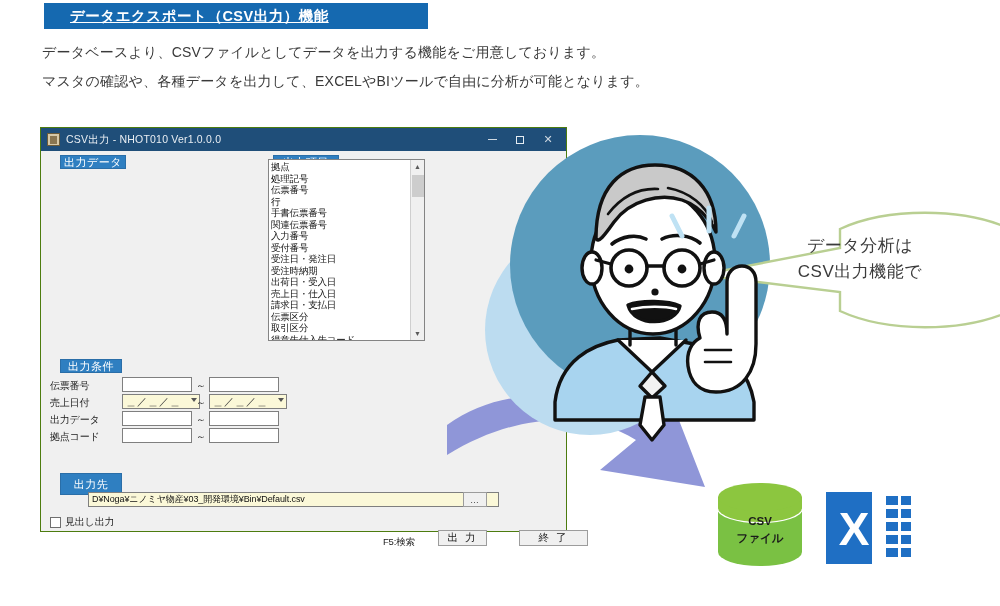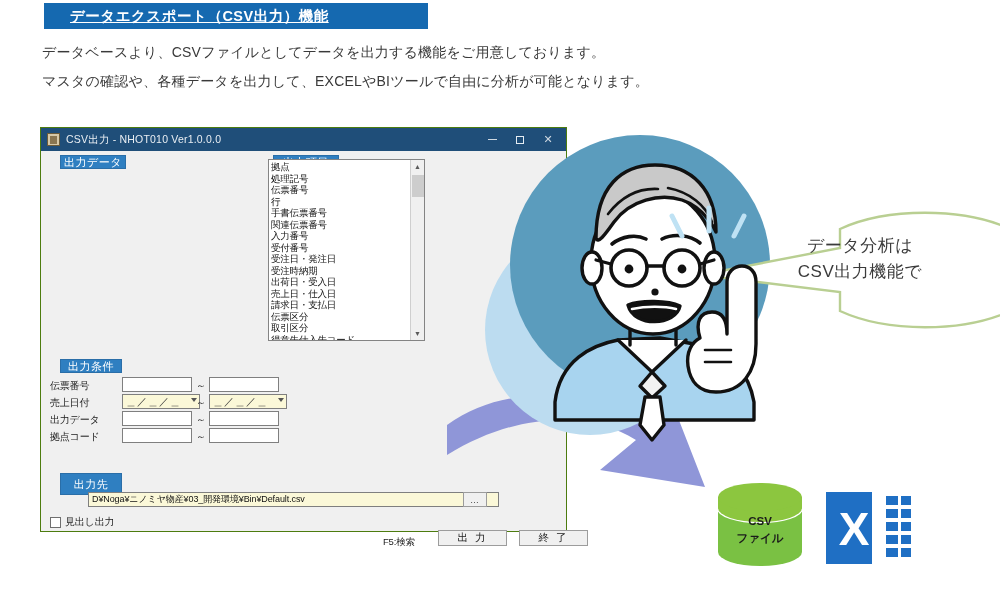--- a/index.html
+++ b/index.html
@@ -226,21 +226,21 @@
       <span class="pathtext">D¥Noga¥ニノミヤ物産¥03_開発環境¥Bin¥Default.csv</span>
     </div>
     <div class="btn small" style="left:422px;top:341px;width:24px;height:15px;">…</div>
 
     <div class="chk-wrap" style="left:9px;top:364px;">
       <span class="chk"></span>
       <span class="chk-label">見出し出力</span>
     </div>
 
     <div class="f5" style="left:342px;top:385px;">F5:検索</div>
-    <div class="btn" style="left:397px;top:379px;width:69px;height:16px;">出 力</div>
+    <div class="btn" style="left:397px;top:379px;width:49px;height:16px;">出 力</div>
     <div class="btn" style="left:478px;top:379px;width:69px;height:16px;">終 了</div>
 
   </div>
 </div>
 
 <svg class="illus" viewBox="0 0 1000 606">
 
   <path d="M447 425 C505 383 585 390 630 425 L668 392 L705 487 L600 470 L636 440 C592 412 520 410 447 455 Z" fill="#8f96d8"></path>
 
   <circle cx="590" cy="330" r="105" fill="#bcdcf0"></circle>

